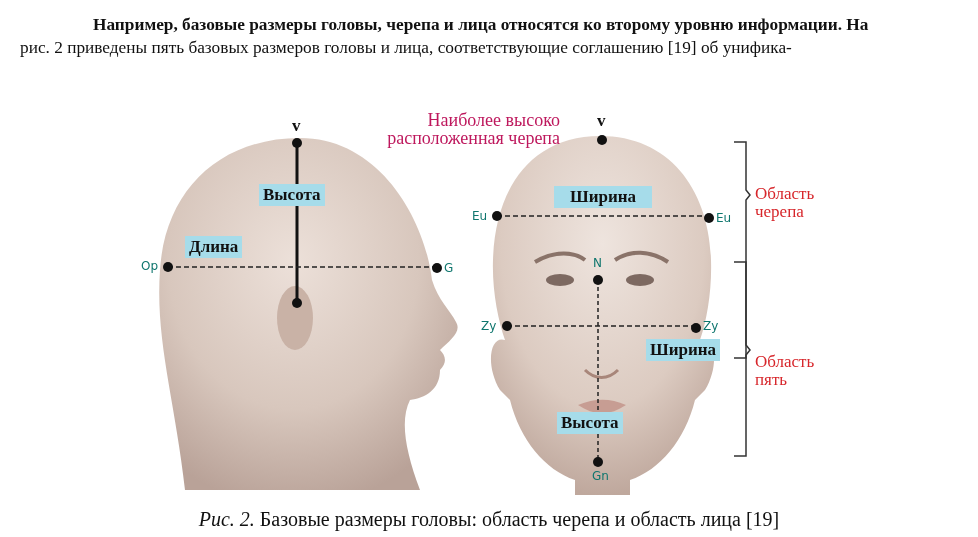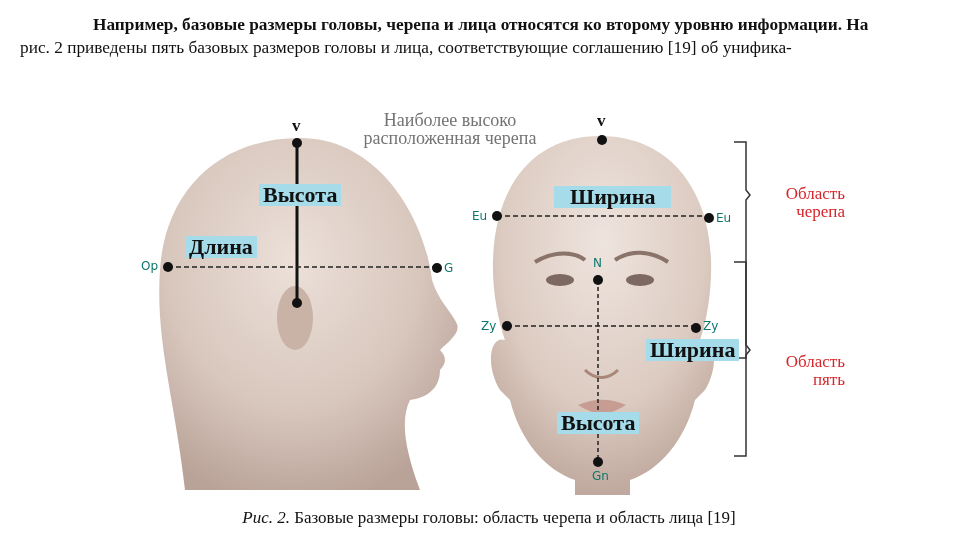--- a/index.html
+++ b/index.html
@@ -3,28 +3,28 @@
 <meta charset="utf-8">
 <style>
   html, body { margin:0; padding:0; background:#ffffff; }
   body { width:978px; height:537px; position:relative; overflow:hidden;
          font-family:"Liberation Serif", "DejaVu Serif", serif; color:#111; }
   .para { position:absolute; left:20px; top:13px; width:938px; font-size:17.3px; line-height:23px;
           text-align:justify; }
   .para .line { display:block; white-space:nowrap; }
   .para .l1 { padding-left:73px;font-weight:bold; }
   .figure { position:absolute; left:0; top:100px; width:978px; height:400px; }
-  .caption { position:absolute; left:0; top:508px; width:978px; text-align:center; font-size:17px; }
+  .caption { position:absolute; left:0; top:508px; width:978px; text-align:center; font-size:20px; }
   .caption i { font-style:italic; }
-  .lbl { position:absolute; font-weight:bold; font-size:22px; background:#a6dcea; color:#111;
+  .lbl { position:absolute; font-weight:bold; font-size:17px; background:#a6dcea; color:#111;
          padding:0 4px; line-height:22px; }
   .pt { position:absolute; font-family:"DejaVu Sans", sans-serif; font-size:12px; color:#0f766e; }
   .vlet { position:absolute; font-weight:bold; font-size:17px; }
-  .note { position:absolute; font-size:18px; line-height:18px; text-align:center; color:#737373; }
-  .region { position:absolute; font-size:17px; line-height:18px; color:#d7262b; text-align:right; }
+  .note { position:absolute; font-size:18px; line-height:18px; text-align:right; color:#be185d; }
+  .region { position:absolute; font-size:17px; line-height:18px; color:#d7262b; text-align:left; }
 </style>
 </head>
 <body>
 
 <div class="para">
   <span class="line l1">Например, базовые размеры головы, черепа и лица относятся ко второму уровню информации. На</span>
   <span class="line">рис. 2 приведены пять базовых размеров головы и лица, соответствующие соглашению [19] об унифика-</span>
 </div>
 
 <div class="figure">

